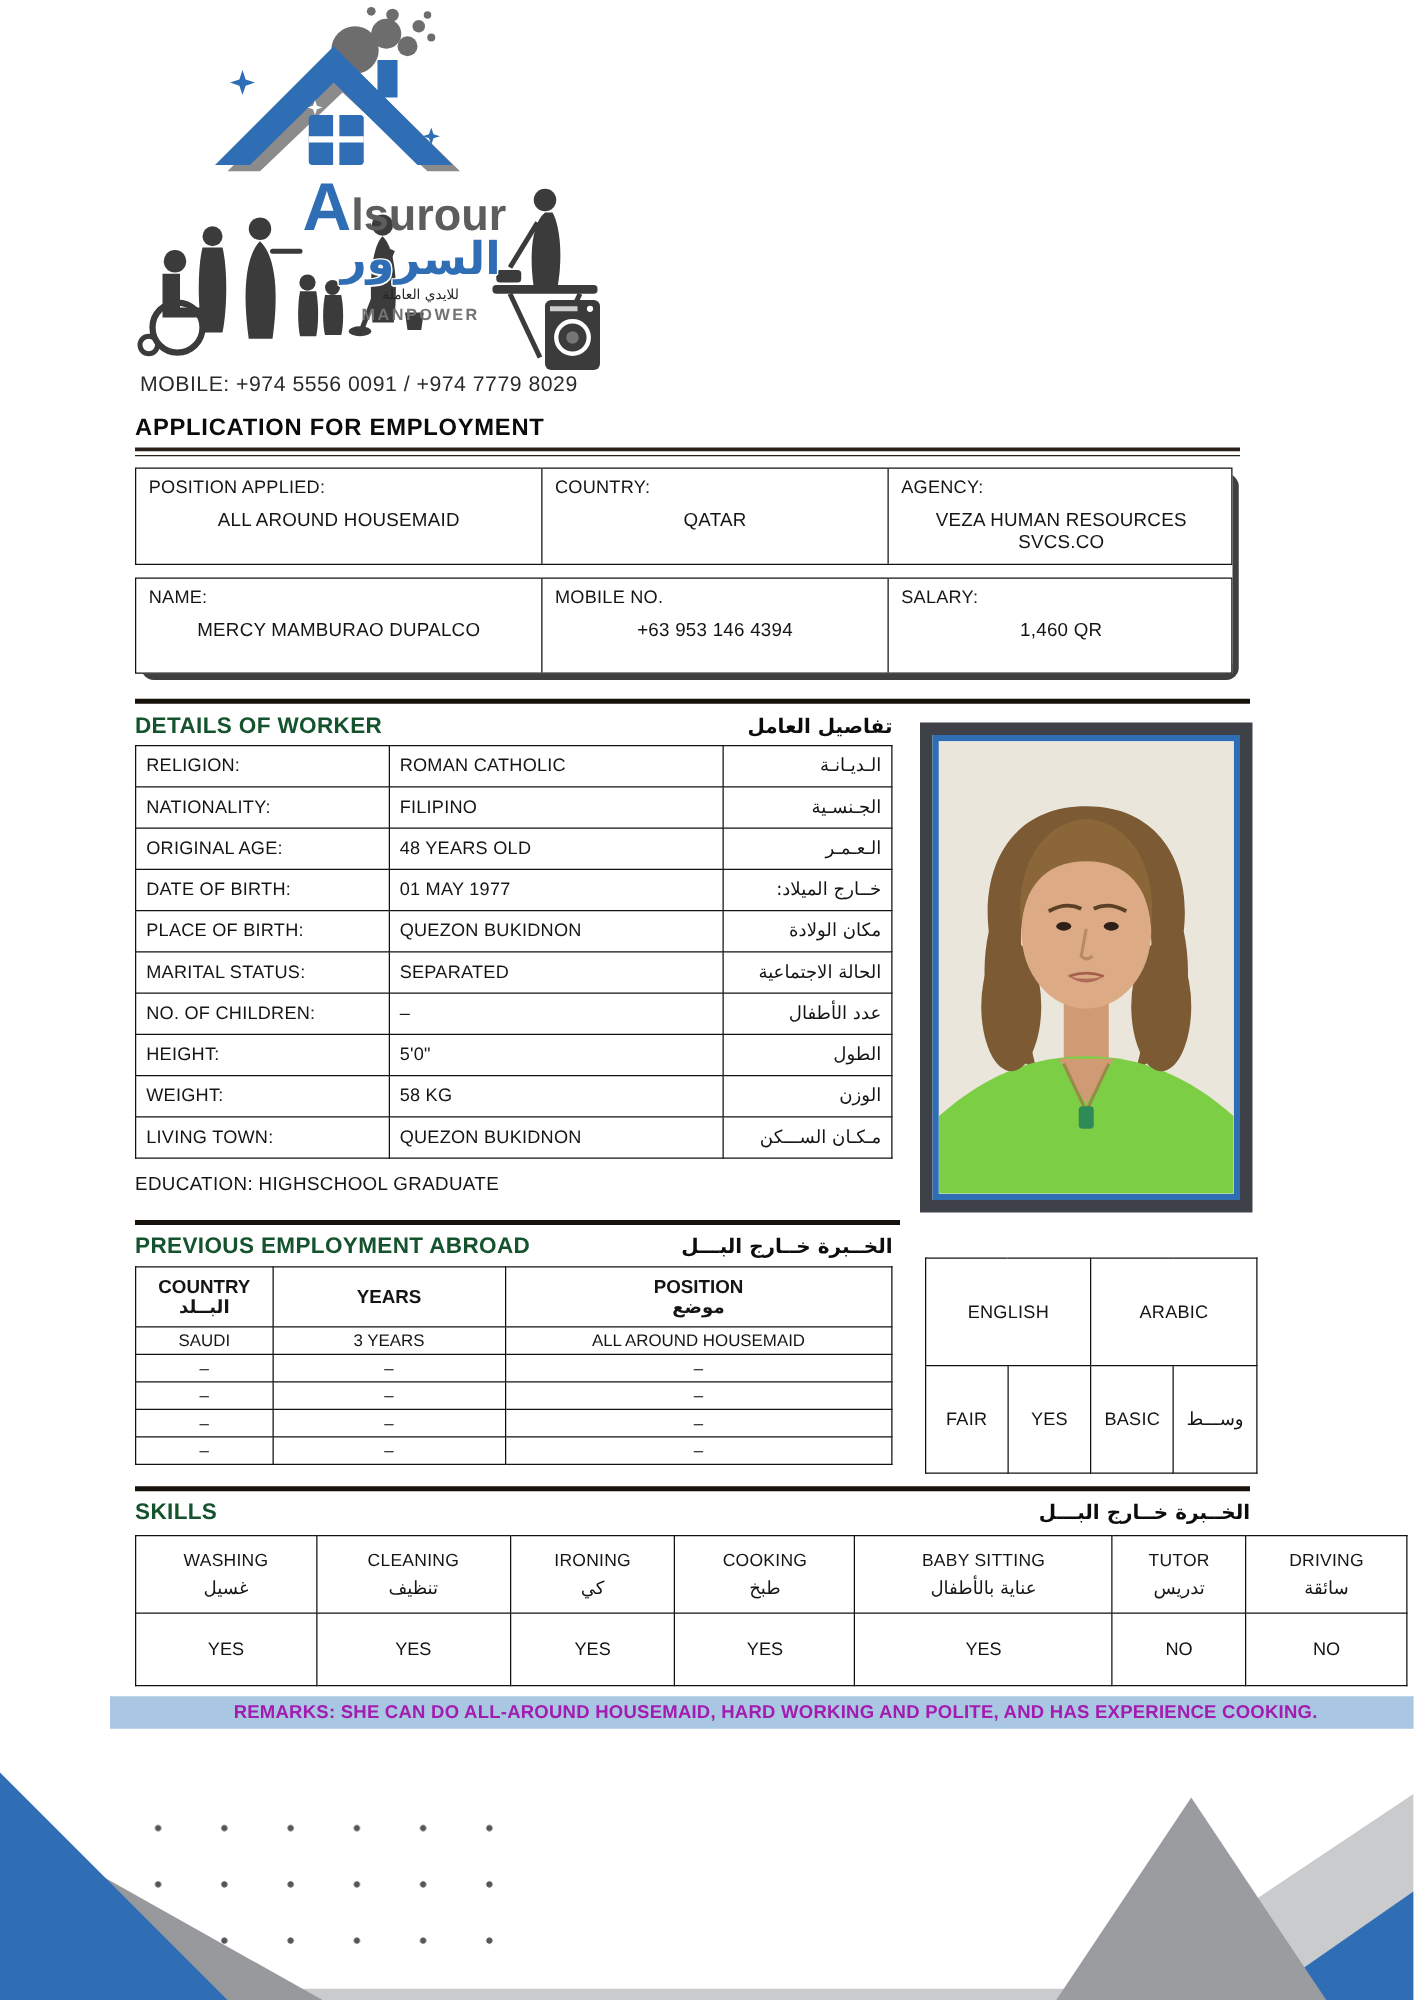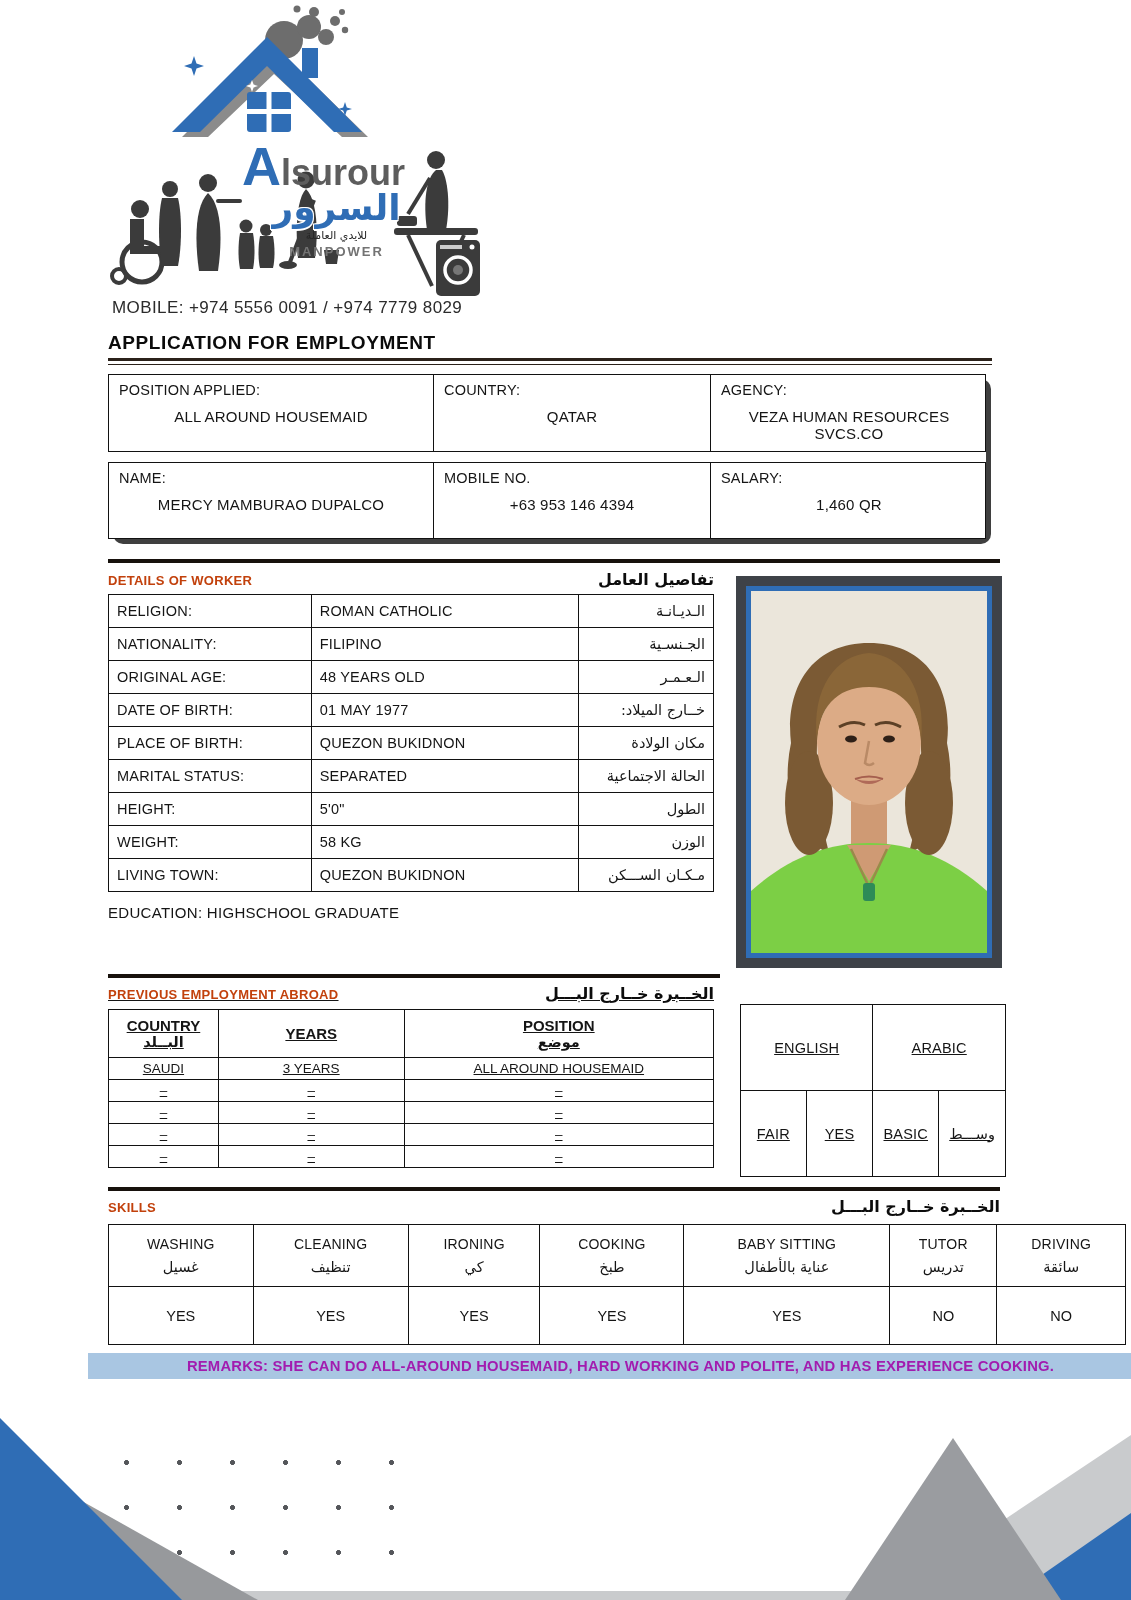--- a/index.html
+++ b/index.html
@@ -25,21 +25,21 @@
   .mobile-line { font-size:17px; color:#2b2b2b; margin-top:2px; margin-left:4px; letter-spacing:.4px; }
 
   
   .doc-title { font-size:19px; font-weight:800; letter-spacing:.6px; color:#0b0b0b; margin-top:14px; }
   .rule-double { width:884px; height:7px; border-top:3px solid #2b211a; border-bottom:1px solid #2b211a; margin-top:4px; }
   .rule-thick { border-top:4px solid #17110c; }
   .rule-details { width:892px; margin-top:20px; }
   .rule-emp { width:612px; }
   .rule-skills { width:892px; margin-top:10px; }
   .sec-head { display:flex; justify-content:space-between; align-items:baseline; }
-  .sec-title { font-size:13px; font-weight:800; letter-spacing:.3px; color:#c2410c; }
+  .sec-title { font-size:18px; font-weight:800; letter-spacing:.3px; color:#14532d; }
   .sec-ar { font-family:"DejaVu Sans", sans-serif; font-size:16px; font-weight:700; color:#0c0c0c; }
   .w-details { width:606px; margin-top:7px; }
   .w-emp { width:606px; margin-top:6px; }
   .w-full { width:892px; margin-top:6px; }
 
   
   .app-table { margin-top:9px; width:878px; box-shadow:5px 5px 0 0 #3f3f3f;border-radius:10px; }
   .app-row { display:grid; grid-template-columns:325px 277px 276px; border:1.5px solid #121212; background:#fff; }
   .app-row + .app-row { margin-top:10px; }
   .app-cell { border-right:1.5px solid #121212; padding:7px 10px 9px; min-height:75px; }
@@ -54,21 +54,21 @@
   table.details td { border:1.5px solid #121212; height:33px; font-size:14.5px; padding:2px 8px; letter-spacing:.2px; }
   td.d-label { width:203px; }
   td.d-value { width:268px; }
   td.d-ar { width:135px; text-align:right; font-family:"DejaVu Sans", sans-serif; font-size:15px; padding-right:9px; }
   .education { margin-top:12px; font-size:15px; letter-spacing:.3px; }
   .photo-frame { width:266px; height:392px; border:10px solid #3e4248; background:#fff; flex-shrink:0; margin-top:-18px; }
   .photo-inner { width:100%; height:100%; border:5px solid #2f6db5; overflow:hidden; }
   .photo-inner svg { display:block; width:100%; height:100%; }
 
   
-  .emp-flex { display:flex; gap:20px; margin-top:6px; align-items:flex-start;text-decoration:underline; }
+  .emp-flex { display:flex; gap:20px; margin-top:6px; align-items:flex-start; }
   .emp-left { width:612px; }
   table.emp { border-collapse:collapse; width:606px; margin-top:6px; }
   table.emp th, table.emp td { border:1.5px solid #121212; text-align:center; }
   table.emp th { height:48px; font-size:15px; font-weight:600; vertical-align:middle; }
   .emp-ar { font-size:14.5px; font-weight:700; }
   table.emp td { height:22px; font-size:13.5px; }
   table.lang { border-collapse:collapse; width:266px; margin-top:30px; flex-shrink:0; }
   table.lang td { border:1.5px solid #121212; text-align:center; font-size:14.5px; letter-spacing:.2px; vertical-align:middle; }
   table.lang tr td { height:86px; }
 
@@ -236,20 +236,25 @@
             <td class="d-label">PLACE OF BIRTH:</td>
             <td class="d-value">QUEZON BUKIDNON</td>
             <td class="d-ar" dir="rtl">مكان الولادة</td>
           </tr>
           <tr>
             <td class="d-label">MARITAL STATUS:</td>
             <td class="d-value">SEPARATED</td>
             <td class="d-ar" dir="rtl">الحالة الاجتماعية</td>
           </tr>
           <tr>
+            <td class="d-label">NO. OF CHILDREN:</td>
+            <td class="d-value">–</td>
+            <td class="d-ar" dir="rtl">عدد الأطفال</td>
+          </tr>
+          <tr>
             <td class="d-label">HEIGHT:</td>
             <td class="d-value">5'0"</td>
             <td class="d-ar" dir="rtl">الطول</td>
           </tr>
           <tr>
             <td class="d-label">WEIGHT:</td>
             <td class="d-value">58 KG</td>
             <td class="d-ar" dir="rtl">الوزن</td>
           </tr>
           <tr>

